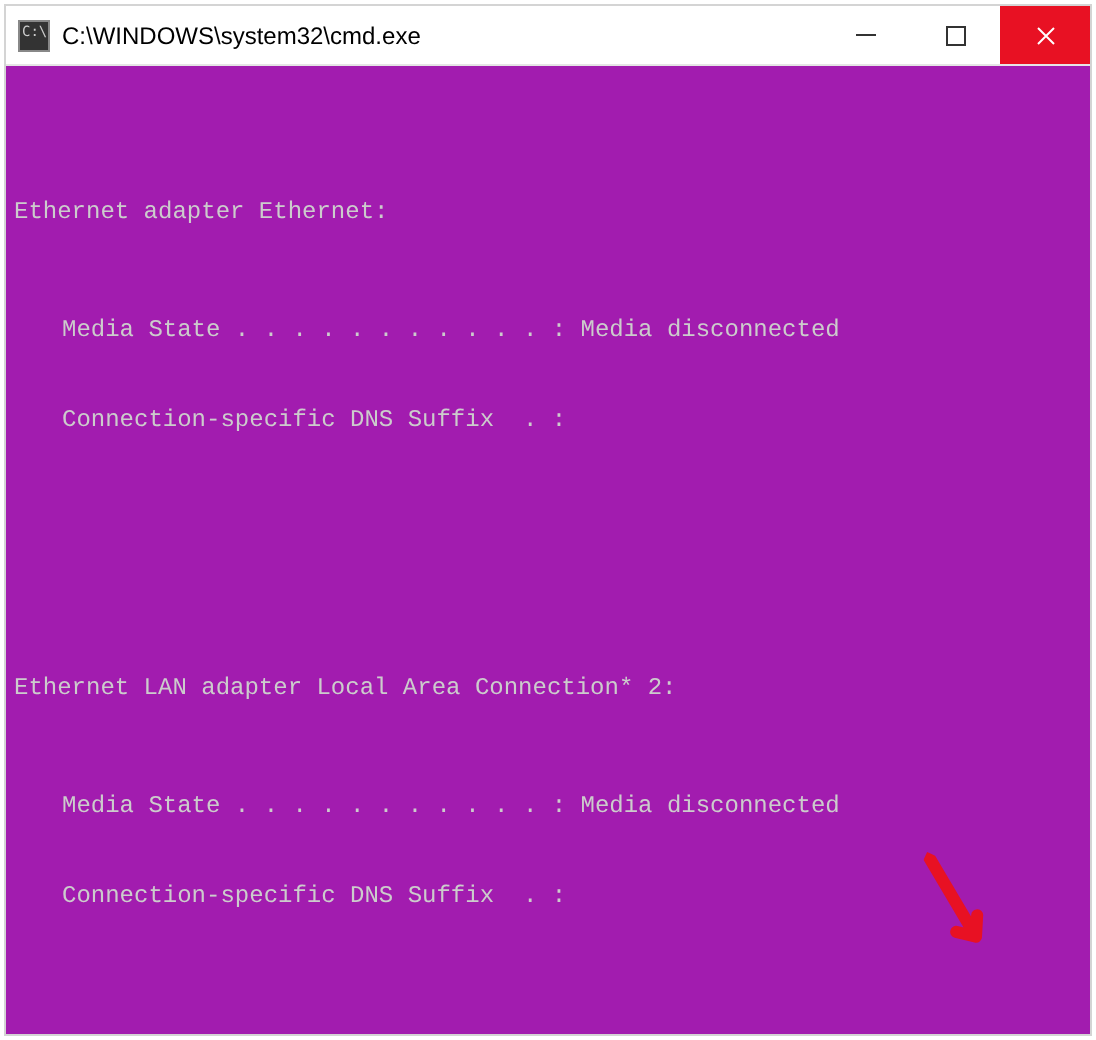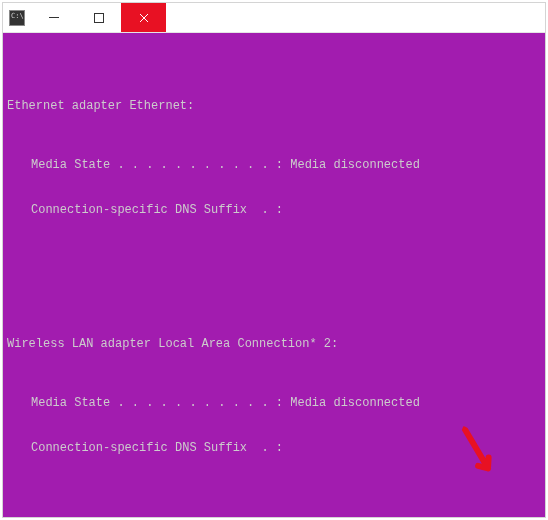--- a/index.html
+++ b/index.html
@@ -94,20 +94,21 @@
     transform: rotate(-155deg);
   }
   .arrow svg { display: block; }
 </style>
 </head>
 <body>
 
 <div class="window">
   <div class="titlebar">
     <div class="titlebar-icon">C:\</div>
+    <div class="titlebar-title">C:\WINDOWS\system32\cmd.exe</div>
     <div class="titlebar-buttons">
       <div class="titlebar-btn">
         <svg width="10" height="1" viewBox="0 0 10 1">
             <rect width="10" height="1" fill="#333"></rect>
           </svg>
       </div>
       <div class="titlebar-btn">
         <svg width="10" height="10" viewBox="0 0 10 10">
             <rect x="0.5" y="0.5" width="9" height="9" fill="none" stroke="#333" stroke-width="1"></rect>
           </svg>
@@ -121,21 +122,21 @@
   </div>
 
   <div class="terminal">
     <div class="block">
       <div class="header-line">Ethernet adapter Ethernet:</div>
       <div class="indent">Media State . . . . . . . . . . . : Media disconnected</div>
       <div class="indent">Connection-specific DNS Suffix  . :</div>
     </div>
 
     <div class="block">
-      <div class="header-line">Wireless LAN adapter Local Area Connection* 2:</div>
+      <div class="header-line">Ethernet LAN adapter Local Area Connection* 2:</div>
       <div class="indent">Media State . . . . . . . . . . . : Media disconnected</div>
       <div class="indent">Connection-specific DNS Suffix  . :</div>
     </div>
 
     
 
     
 
     
 

